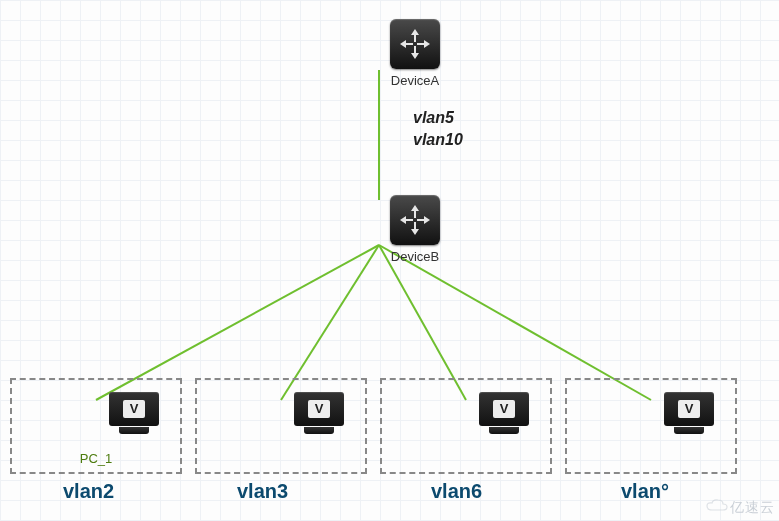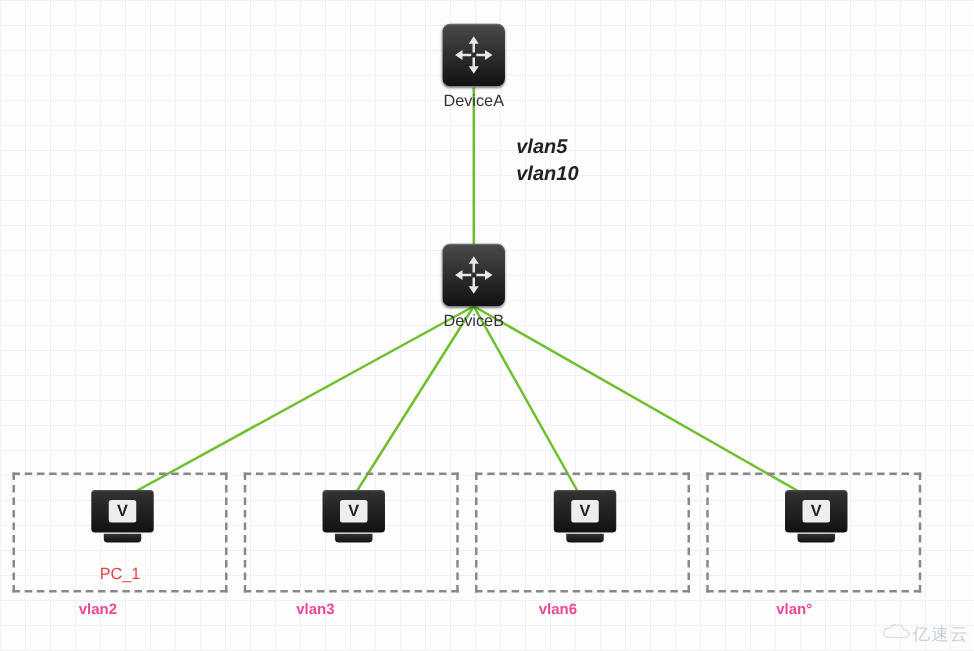--- a/index.html
+++ b/index.html
@@ -27,20 +27,21 @@
     position: absolute;
     top: 0;
     left: 0;
     width: 779px;
     height: 521px;
     pointer-events: none;
   }
   .node {
     position: absolute;
     text-align: center;
+    margin-left: 36px;
   }
   .device-icon {
     width: 50px;
     height: 50px;
     background: linear-gradient(to bottom, #4a4a4a, #111);
     border-radius: 6px;
     display: flex;
     align-items: center;
     justify-content: center;
     box-shadow: inset 0 1px 1px rgba(255,255,255,0.2), 0 1px 2px rgba(0,0,0,0.5);
@@ -92,27 +93,27 @@
     margin: 1px auto 0;
     border-radius: 0 0 3px 3px;
   }
   .pc-label {
     position: absolute;
     bottom: 6px;
     left: 0;
     width: 100%;
     text-align: center;
     font-size: 13px;
-    color: #ef4444;
+    color: #4d7c0f;
   }
   .vlan-label {
     position: absolute;
-    font-size: 12px;
+    font-size: 20px;
     font-weight: bold;
-    color: #ec4899;
+    color: #0c4a6e;
   }
   .trunk-label {
     position: absolute;
     font-size: 16px;
     font-weight: bold;
     color: #222;
     line-height: 22px;
   }
   .watermark {
     position: absolute;

